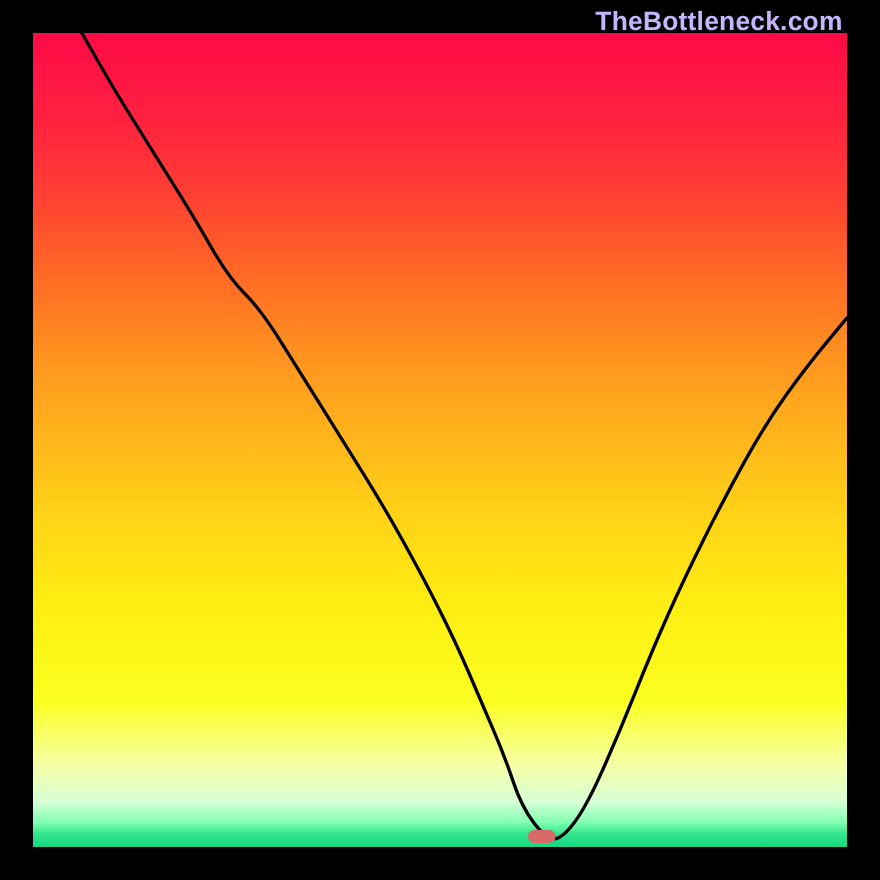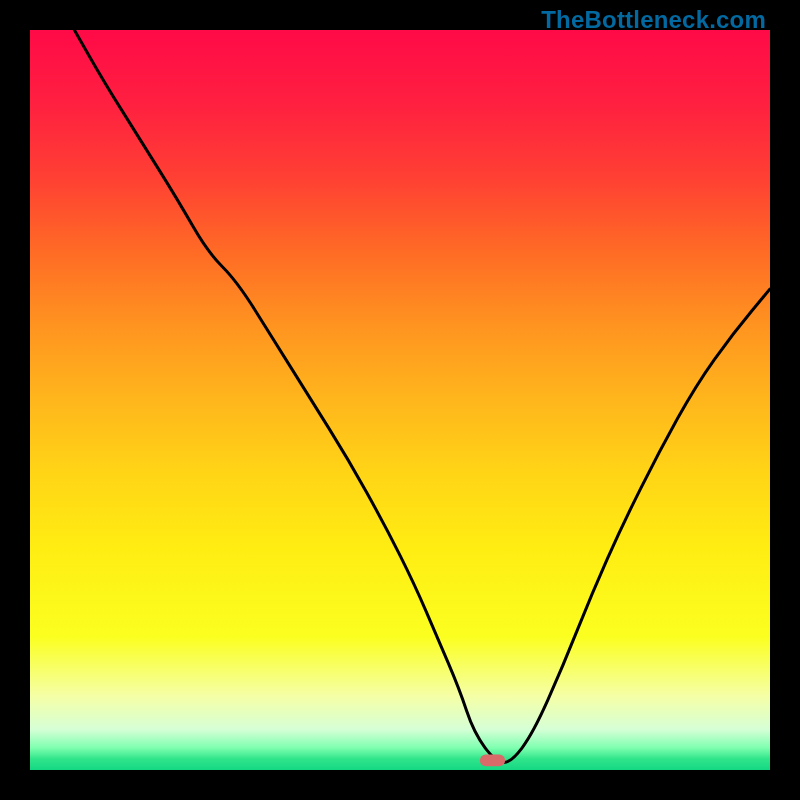--- a/index.html
+++ b/index.html
@@ -26,21 +26,21 @@
     height: 740px;
     overflow: hidden;
   }
   .watermark {
     position: absolute;
     top: 6px;
     right: 34px;
     font-family: Arial, Helvetica, sans-serif;
     font-size: 24px;
     font-weight: bold;
-    color: #0369a1;
+    color: #c4b5fd;
     letter-spacing: 0.2px;
   }
   svg {
     display: block;
   }
 </style>
 </head>
 <body>
 
 <div class="frame">

